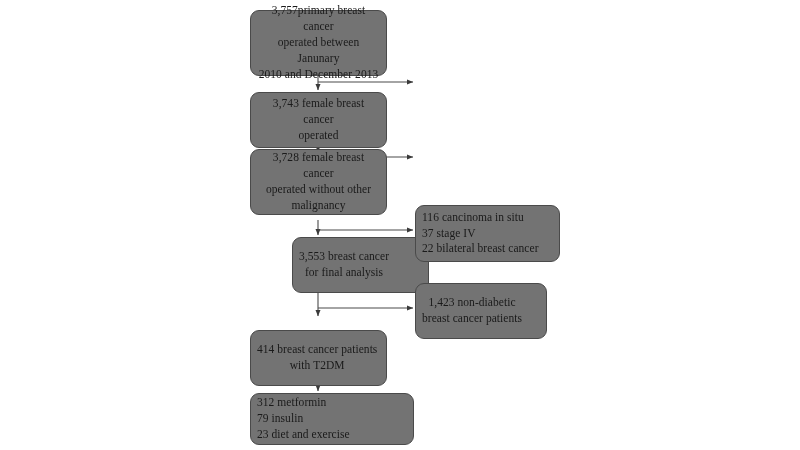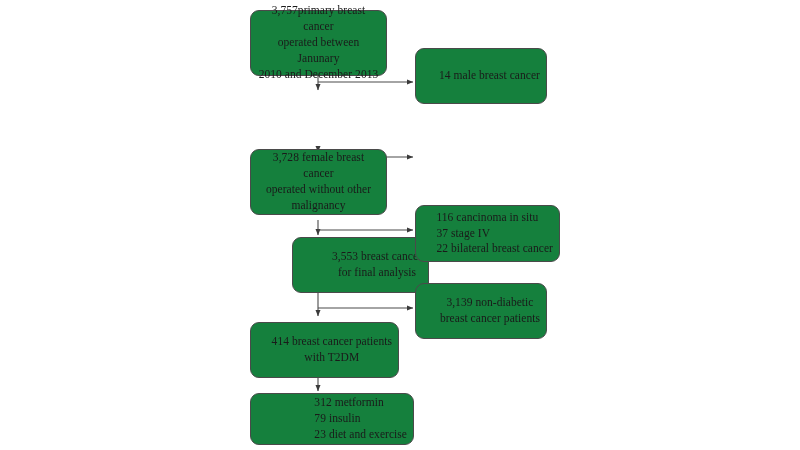--- a/index.html
+++ b/index.html
@@ -25,24 +25,24 @@
     top: 0;
     width: 800px;
     height: 450px;
     pointer-events: none;
   }
   .node {
     position: absolute;
     box-sizing: border-box;
     border: 1px solid #4a4a4a;
     border-radius: 9px;
-    background: #15803d;
+    background: #737373;
     display: flex;
     align-items: center;
-    justify-content: flex-end;
+    justify-content: flex-start;
     font-size: 11.5px;
     line-height: 1.38;
     letter-spacing: 0.05px;
   }
   .node .node-text {
     display: block;
     white-space: pre-line;
     padding: 0 6px;
   }
   .node.center .node-text {
@@ -79,52 +79,53 @@
       <path d="M318,308 L413,308" marker-end="url(#arrow)"></path>
     </g>
   </svg>
 
   <div class="node center" style="left:250px; top:10px; width:137px; height:66px;">
     <span class="node-text">3,757primary breast cancer
 operated between Janunary
 2010 and December 2013</span>
   </div>
 
+  <div class="node center" style="left:250px; top:92px; width:137px; height:56px;">
+    <span class="node-text">3,743 female breast cancer
+operated</span>
+  </div>
 
   <div class="node center" style="left:250px; top:149px; width:137px; height:66px;">
     <span class="node-text">3,728 female breast cancer
 operated without other
 malignancy</span>
   </div>
 
   <div class="node center" style="left:250px; top:237px; width:137px; height:56px;margin-left:42px;">
     <span class="node-text">3,553 breast cancer
 for final analysis</span>
   </div>
 
-  <div class="node center" style="left:250px; top:322px; width:149px; height:56px;">
+  <div class="node center" style="left:250px; top:330px; width:137px; height:56px;">
     <span class="node-text">414 breast cancer patients
 with T2DM</span>
   </div>
 
   <div class="node leftalign" style="left:250px; top:393px; width:164px; height:52px;">
     <span class="node-text">312 metformin
 79 insulin
 23 diet and exercise</span>
   </div>
 
-  <div class="node center" style="left:415px; top:48px; width:132px; height:56px;">
-    <span class="node-text">14 male breast cancer</span>
-  </div>
 
 
   <div class="node leftalign" style="left:415px; top:205px; width:145px; height:57px;">
     <span class="node-text">116 cancinoma in situ
 37 stage IV
 22 bilateral breast cancer</span>
   </div>
 
   <div class="node center" style="left:415px; top:283px; width:132px; height:56px;">
-    <span class="node-text">3,139 non-diabetic
+    <span class="node-text">1,423 non-diabetic
 breast cancer patients</span>
   </div>
 
 </div>
 
 </body></html>

